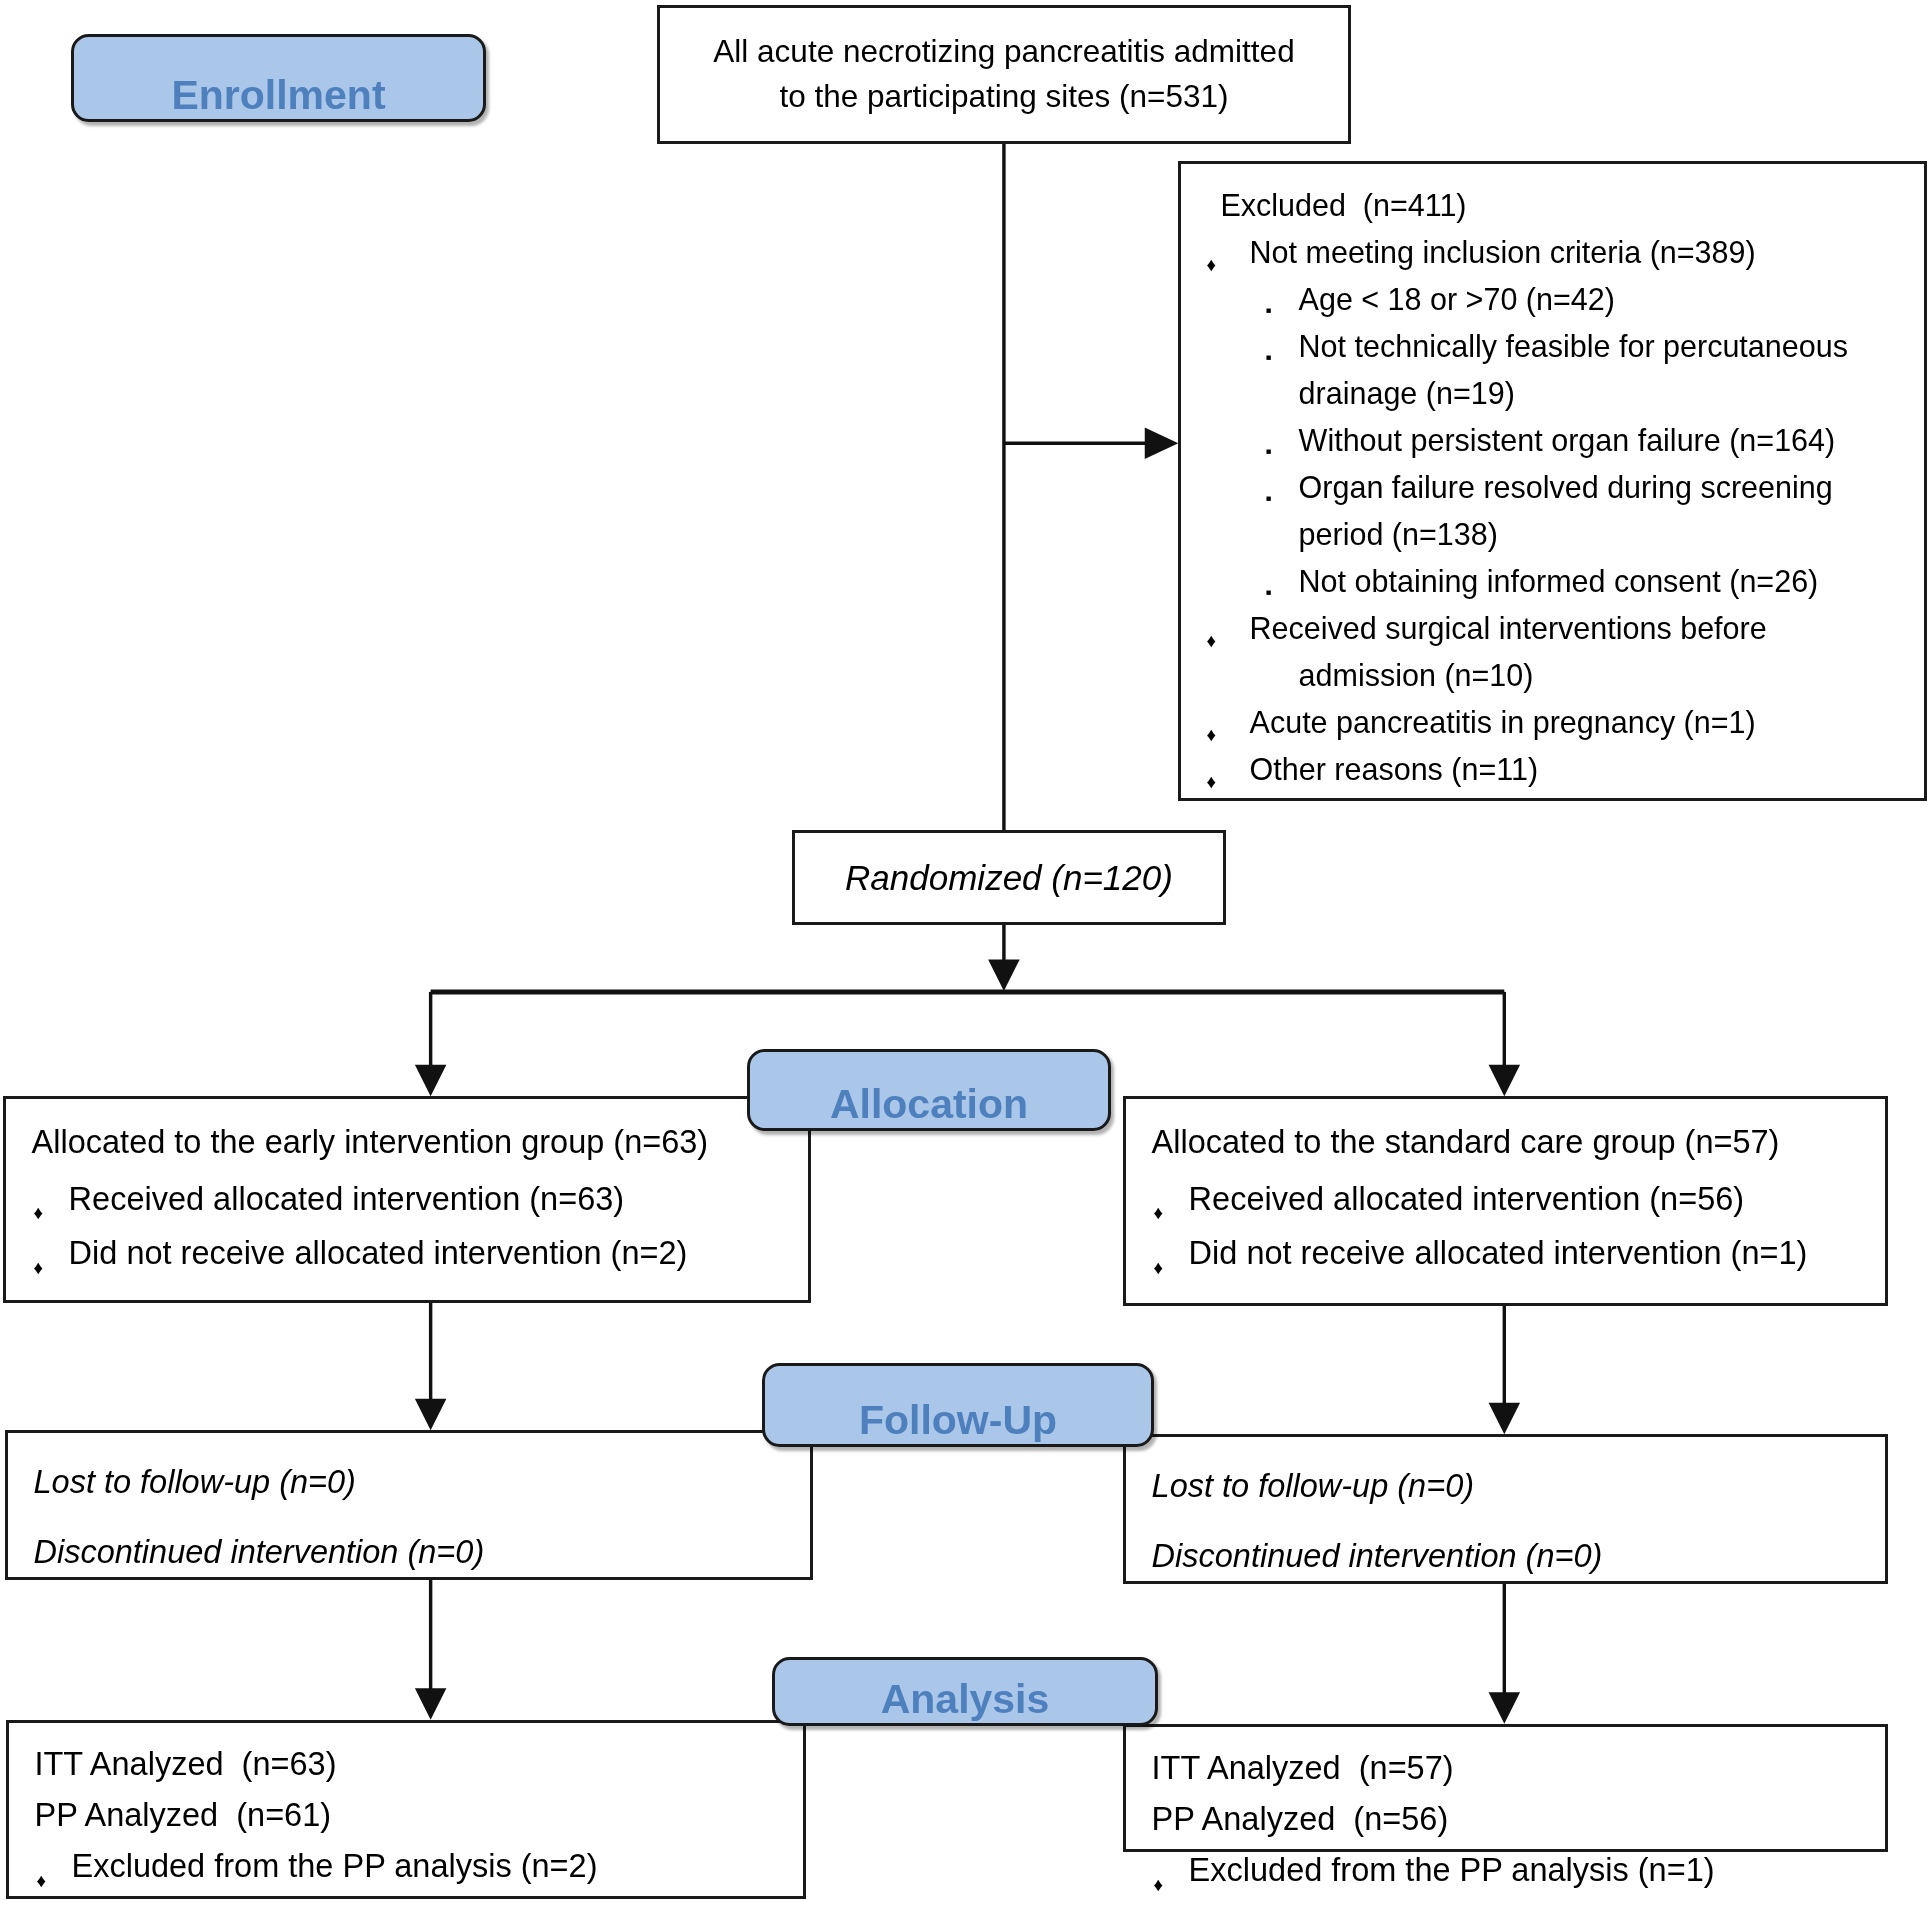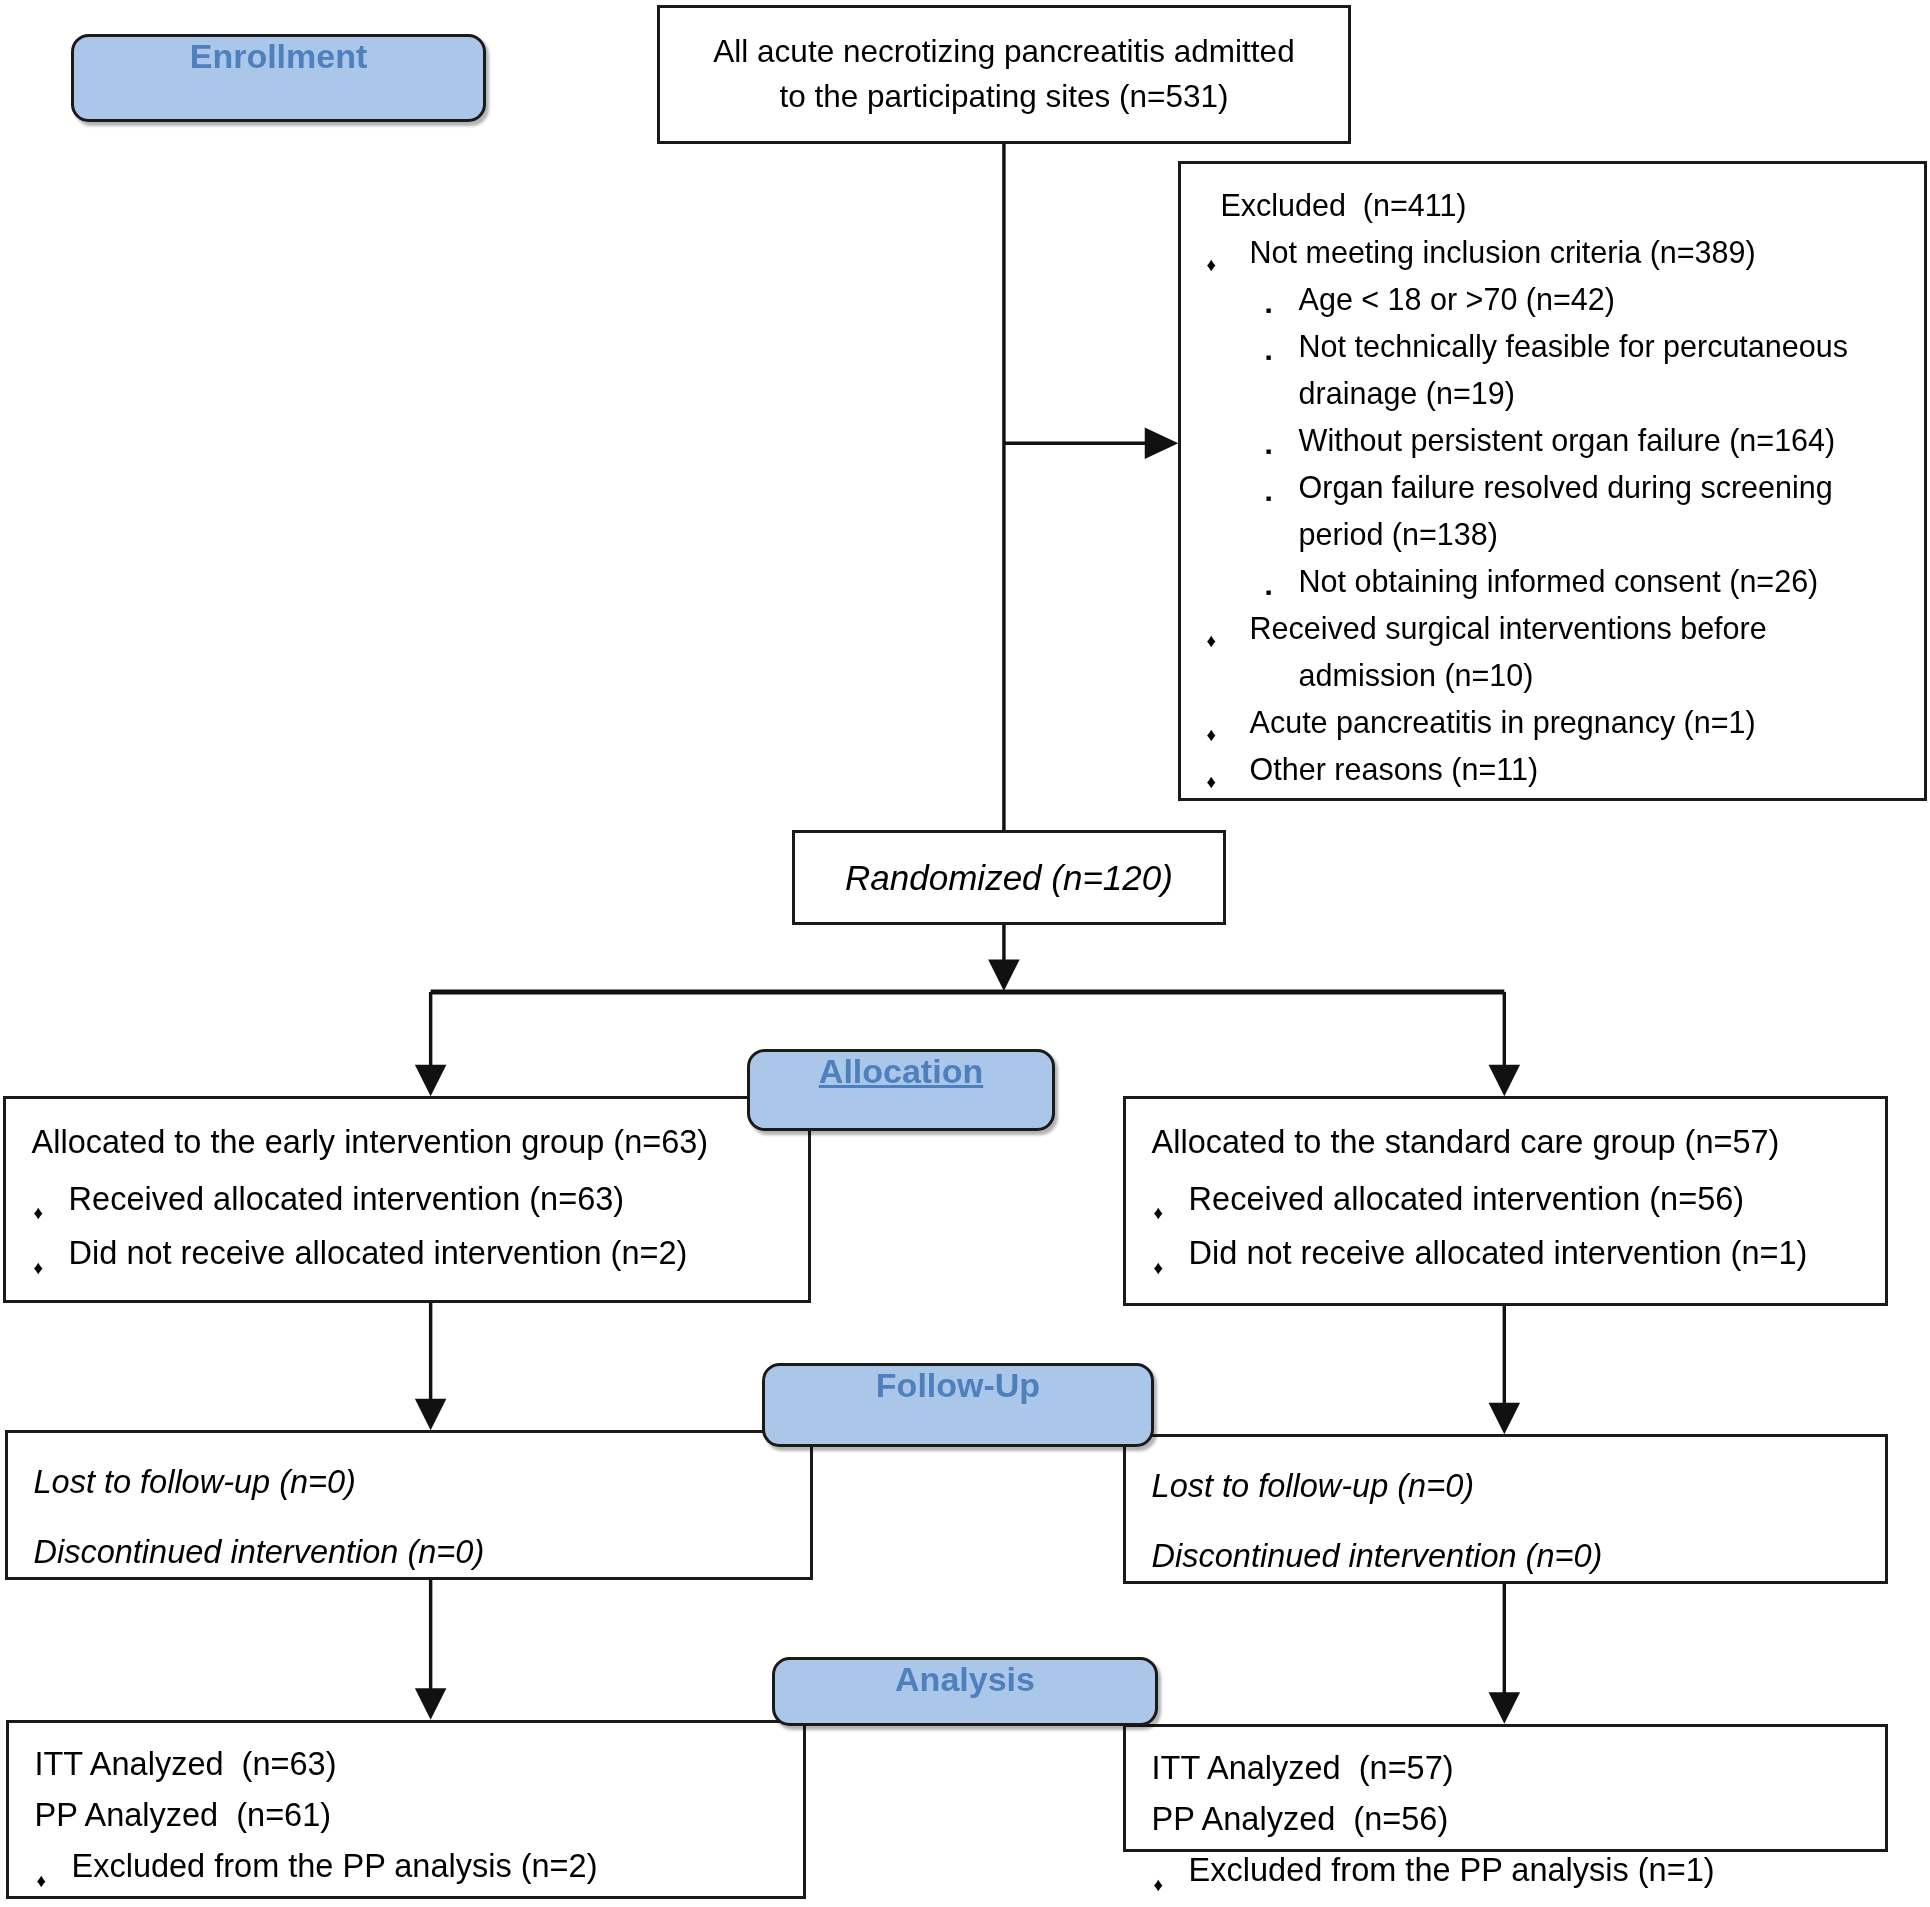--- a/index.html
+++ b/index.html
@@ -9,26 +9,26 @@
     overflow:hidden;
   }
   svg.connectors{position:absolute;left:0;top:0;z-index:1;}
   svg.connectors line{stroke:#111;stroke-width:3.5;}
   svg.connectors line.thick{stroke-width:5;}
   svg.connectors polygon{fill:#111;}
 
   .stage{
     position:absolute;z-index:3;background:var(--stage-fill,#aac6e8);
     border:3px solid var(--stage-border,#1a1a1a);border-radius:17.7px;
-    color:var(--stage-text,#4e80bd);font-weight:bold;font-size:34px;
-    display:flex;align-items:flex-start;justify-content:center;
+    color:var(--stage-text,#4e80bd);font-weight:bold;font-size:41px;
+    display:flex;align-items:flex-end;justify-content:center;
     box-shadow:3px 3.9px 3px rgba(0,0,0,0.30);box-sizing:border-box;
   }
   #stage-enrollment{left:71px;top:34px;width:415px;height:88px;}
-  #stage-allocation{left:747px;top:1049px;width:308px;height:82px;text-decoration:underline;}
+  #stage-allocation{left:747px;top:1049px;width:364px;height:82px;}
   #stage-followup{left:762px;top:1363px;width:392px;height:84px;}
   #stage-analysis{left:772px;top:1657px;width:386px;height:69px;}
 
   .wbox{
     position:absolute;z-index:2;background:#fff;border:3.9px solid var(--box-border,#1a1a1a);
     box-sizing:border-box;
   }
   #box-admitted{
     left:657px;top:4.9px;width:694px;height:139px;
     display:flex;align-items:center;justify-content:center;text-align:center;

